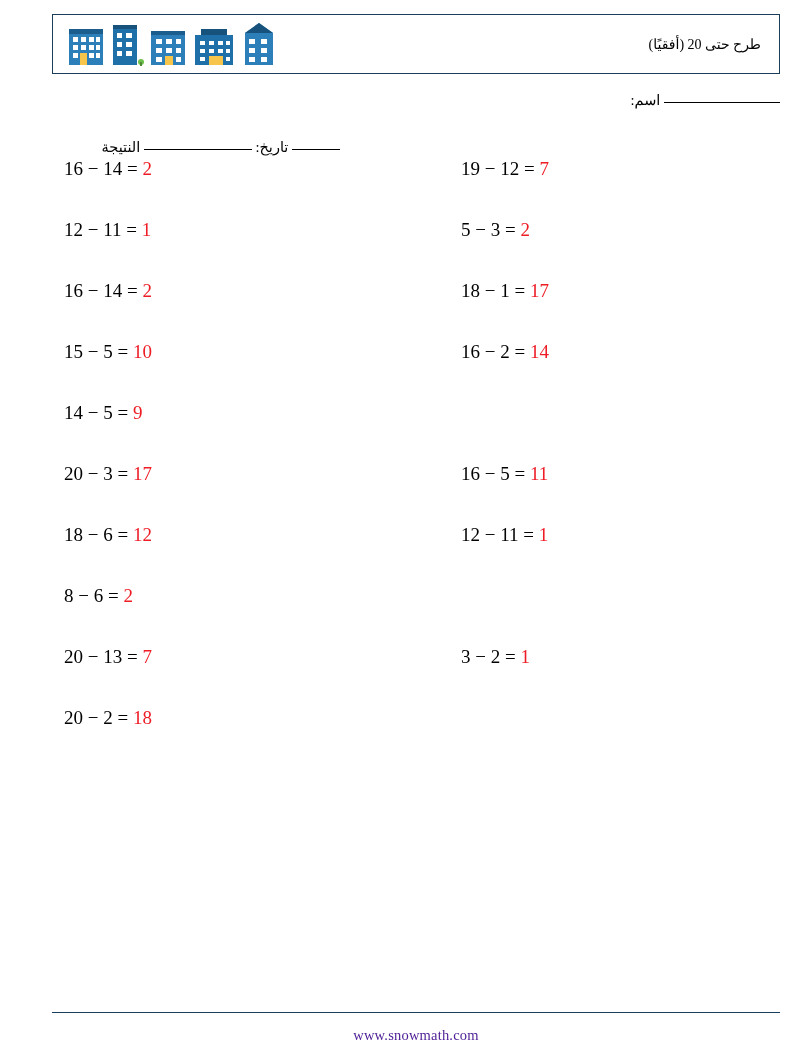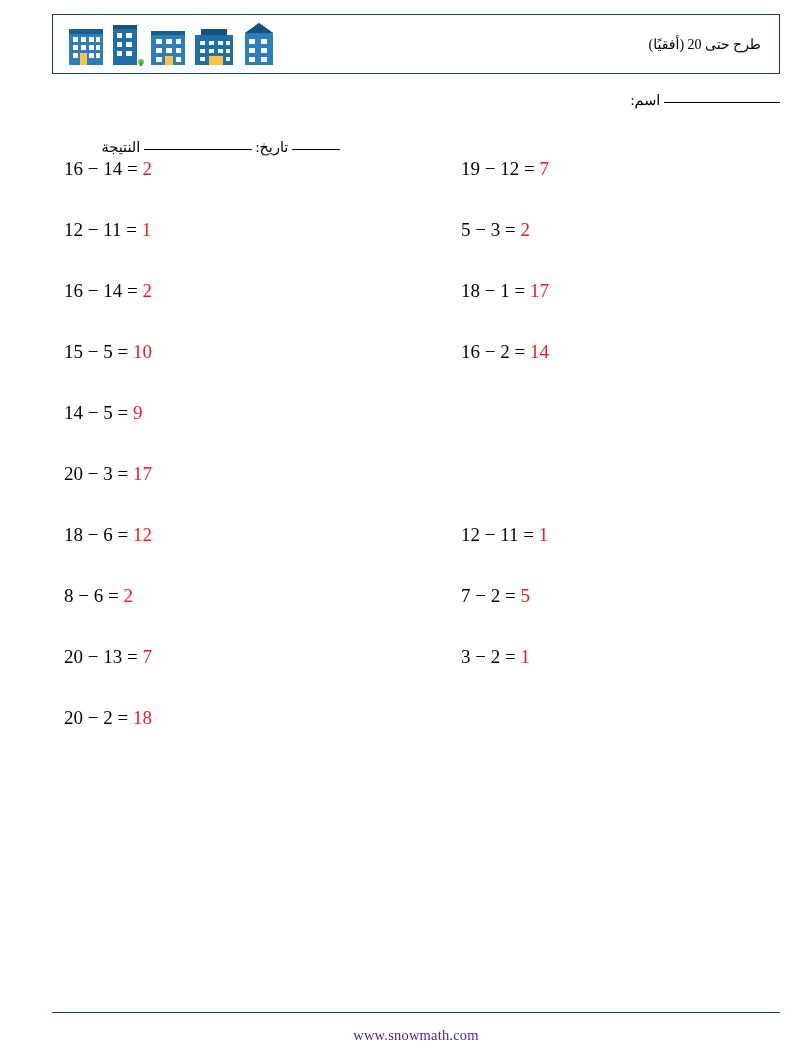--- a/index.html
+++ b/index.html
@@ -309,20 +309,27 @@
     </div>
 
     <div class="prow">
       <div class="cell col1">
         <span>20</span>
         <span>−</span>
         <span>3</span>
         <span>=</span>
         <span class="ans">17</span>
       </div>
+      <div class="cell col2">
+        <span>16</span>
+        <span>−</span>
+        <span>5</span>
+        <span>=</span>
+        <span class="ans">11</span>
+      </div>
     </div>
 
     <div class="prow">
       <div class="cell col1">
         <span>18</span>
         <span>−</span>
         <span>6</span>
         <span>=</span>
         <span class="ans">12</span>
       </div>
@@ -335,27 +342,20 @@
       </div>
     </div>
 
     <div class="prow">
       <div class="cell col1">
         <span>8</span>
         <span>−</span>
         <span>6</span>
         <span>=</span>
         <span class="ans">2</span>
-      </div>
-      <div class="cell col2">
-        <span>7</span>
-        <span>−</span>
-        <span>2</span>
-        <span>=</span>
-        <span class="ans">5</span>
       </div>
     </div>
 
     <div class="prow">
       <div class="cell col1">
         <span>20</span>
         <span>−</span>
         <span>13</span>
         <span>=</span>
         <span class="ans">7</span>

